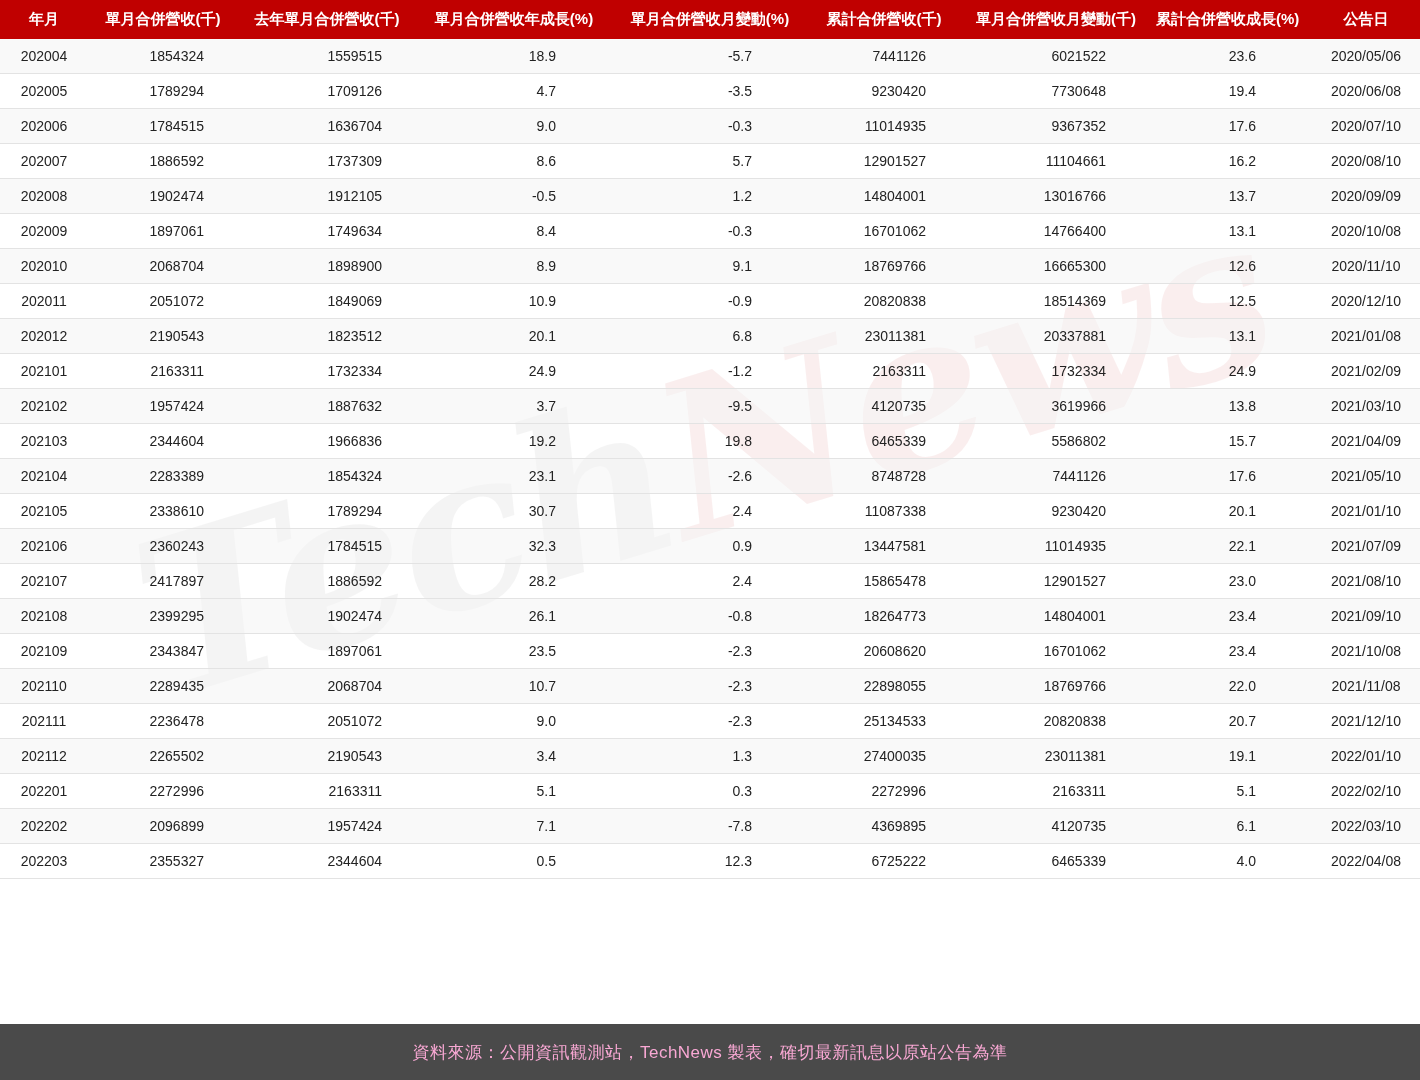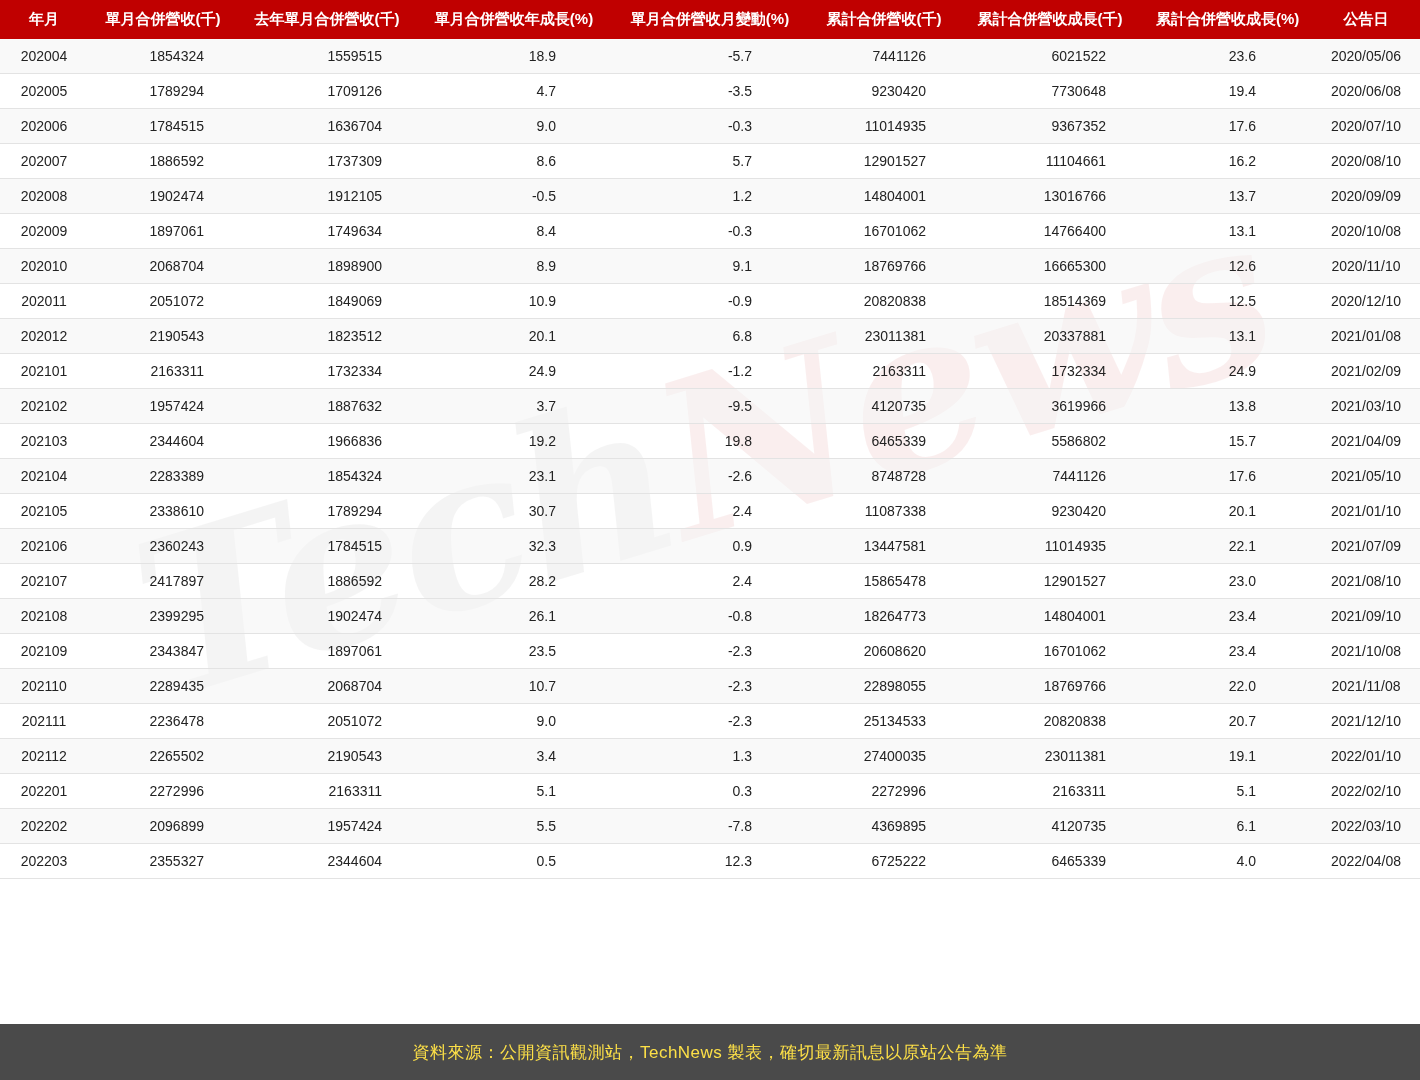--- a/index.html
+++ b/index.html
@@ -78,21 +78,21 @@
   td.pct { text-align: right; padding-right: 56px; }
   td.date { text-align: center; }
 
   .footer {
     position: absolute;
     left: 0;
     bottom: 0;
     width: 1420px;
     height: 56px;
     background: #4a4a4a;
-    color: #fde047;
+    color: #f9a8d4;
     display: flex;
     align-items: center;
     justify-content: center;
     font-size: 17px;
     z-index: 20;
     letter-spacing: 0.5px;
   }
 </style>
 </head>
 <body>
@@ -116,21 +116,21 @@
       <col style="width:108px">
     </colgroup>
     <thead>
       <tr>
         <th>年月</th>
         <th>單月合併營收(千)</th>
         <th>去年單月合併營收(千)</th>
         <th>單月合併營收年成長(%)</th>
         <th>單月合併營收月變動(%)</th>
         <th>累計合併營收(千)</th>
-        <th>累計合併營收成長(千)</th>
+        <th>單月合併營收月變動(千)</th>
         <th>累計合併營收成長(%)</th>
         <th>公告日</th>
       </tr>
     </thead>
     <tbody id="tbody">
         <tr class="even">
           <td class="c0">202004</td>
           <td class="num">1854324</td>
           <td class="num">1559515</td>
           <td class="pct">18.9</td>
@@ -368,21 +368,21 @@
           <td class="pct">0.3</td>
           <td class="num">2272996</td>
           <td class="num">2163311</td>
           <td class="pct">5.1</td>
           <td class="date">2022/02/10</td>
         </tr>
         <tr class="even">
           <td class="c0">202202</td>
           <td class="num">2096899</td>
           <td class="num">1957424</td>
-          <td class="pct">5.5</td>
+          <td class="pct">7.1</td>
           <td class="pct">-7.8</td>
           <td class="num">4369895</td>
           <td class="num">4120735</td>
           <td class="pct">6.1</td>
           <td class="date">2022/03/10</td>
         </tr>
         <tr class="odd">
           <td class="c0">202203</td>
           <td class="num">2355327</td>
           <td class="num">2344604</td>

